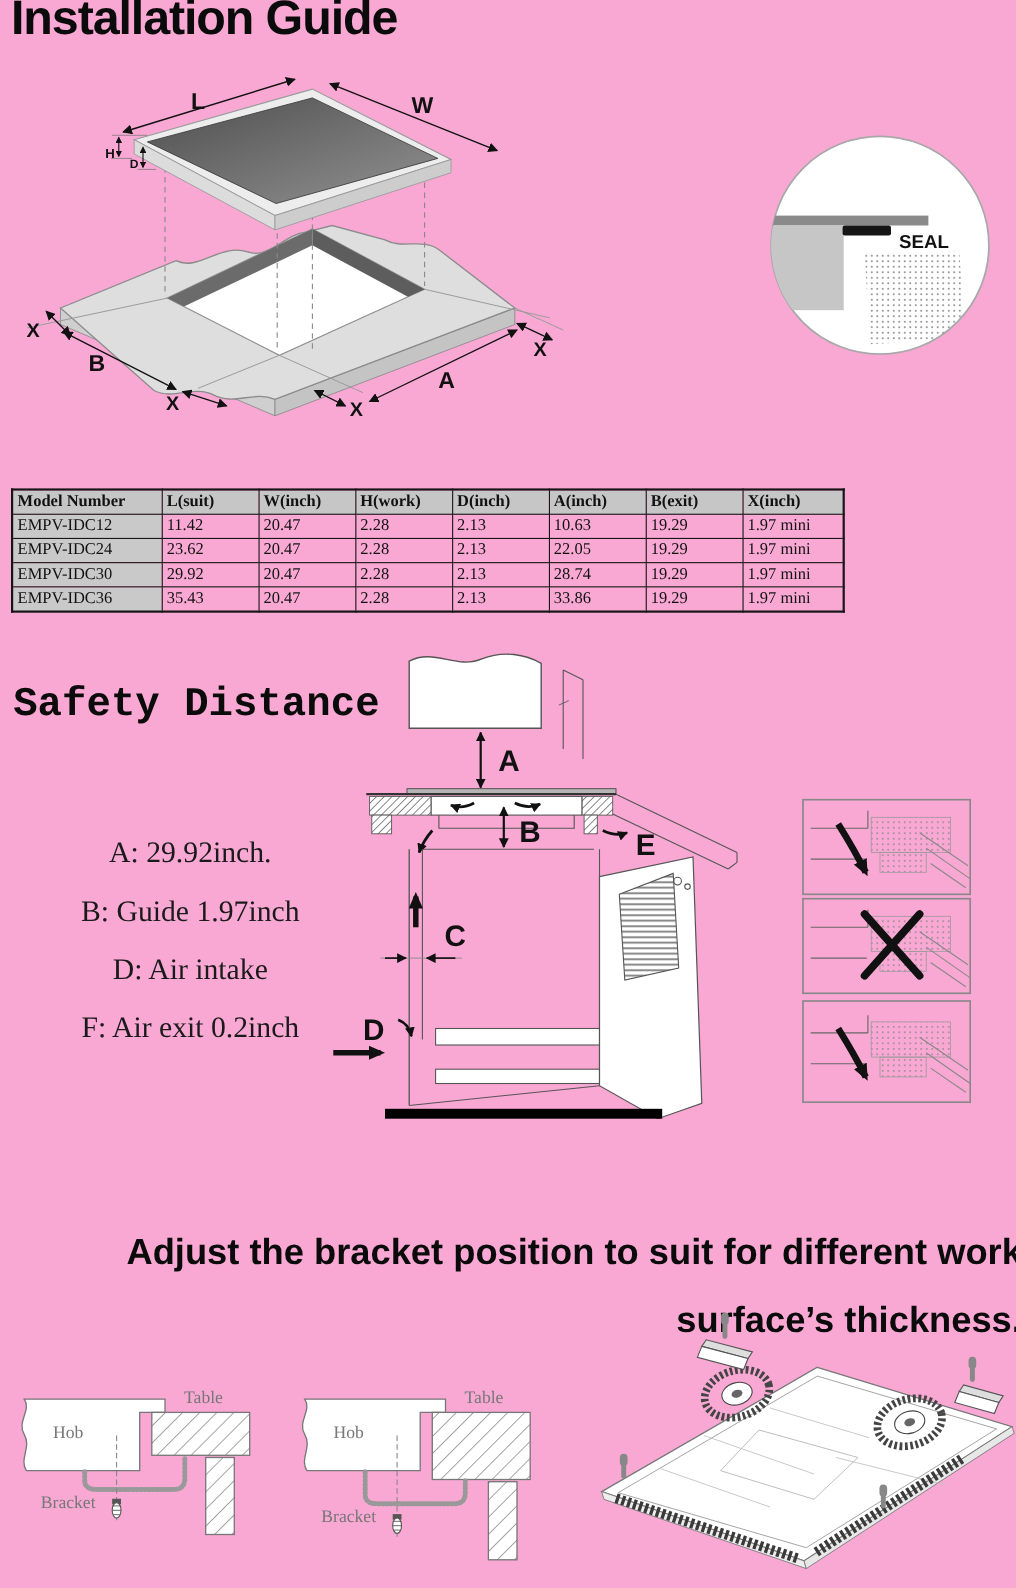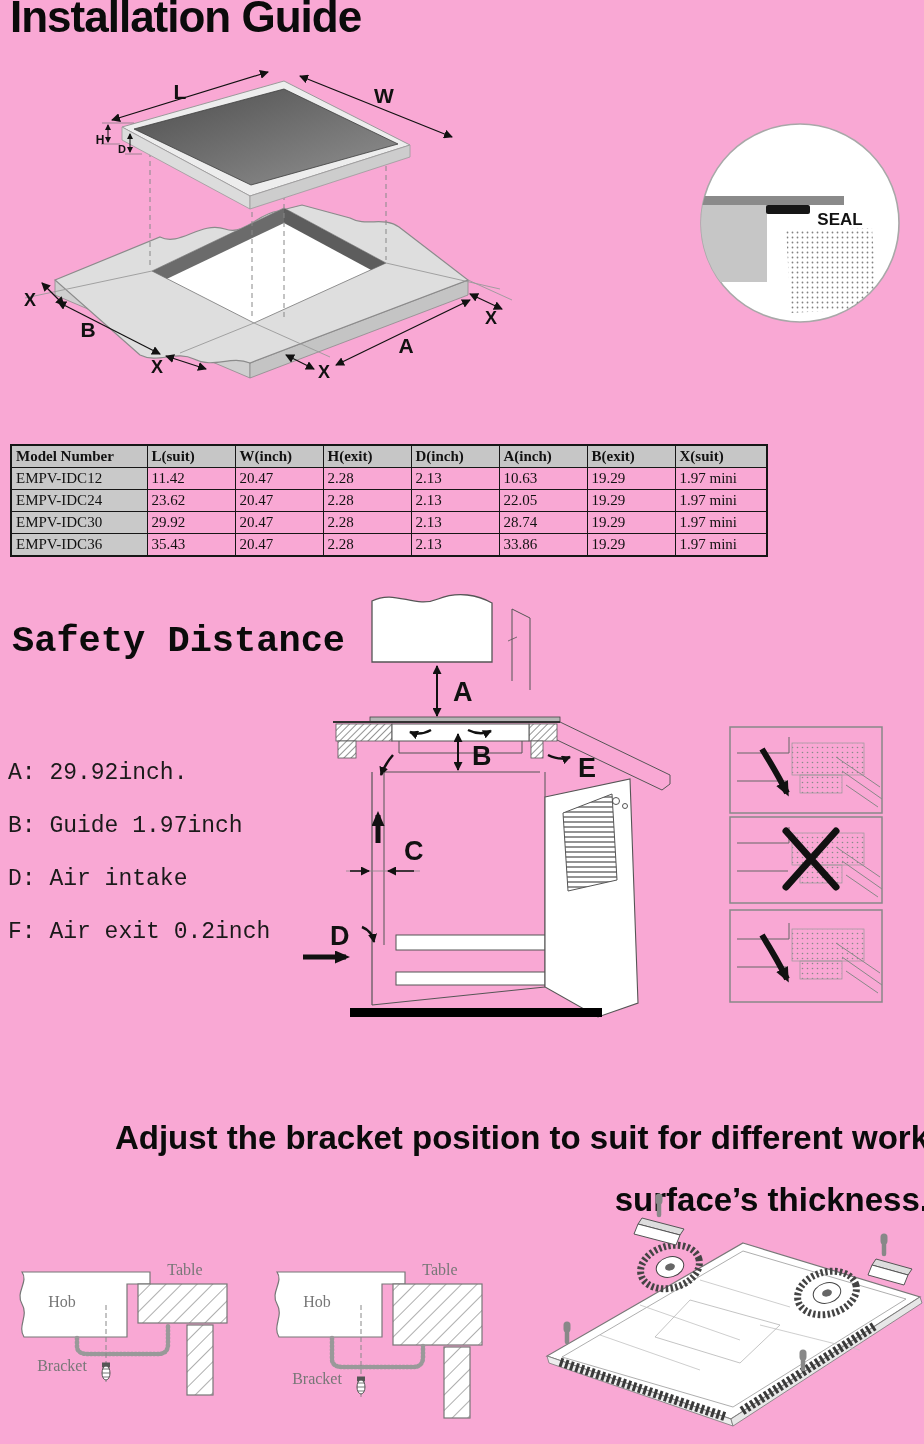--- a/index.html
+++ b/index.html
@@ -13,22 +13,22 @@
   table.spec{position:absolute;left:10px;top:420px;border-collapse:collapse;
              font-family:"Liberation Serif",serif;font-size:15px;table-layout:fixed;margin-top:24px;}
   table.spec th,table.spec td{border:1px solid #161616;height:21px;padding:0 4px;
              text-align:left;overflow:hidden;white-space:nowrap;}
   table.spec th{background:#c6c6c6;font-weight:700;}
   table.spec td.mod{background:#c9c9c9;}
   table.spec{border:2px solid #161616;}
   .safety-heading{position:absolute;left:12px;top:620px;margin:0;font-size:37px;
                   font-weight:700;color:#0b0b0b;font-family:Liberation Mono, monospace;}
   .safety-list{position:absolute;left:8px;top:760px;width:330px;}
-  .safety-item{height:53px;font-family:Liberation Mono, monospace;font-size:23px;
-               color:#1a1a1a;white-space:nowrap;}
+  .safety-item{height:53px;font-family:Liberation Serif, serif;font-size:27px;
+               color:#1a1a1a;white-space:nowrap;text-align:center;}
   .adjust-heading{position:absolute;left:12px;top:1102px;margin:5px;width:912px;
                   font-size:33px;line-height:62px;font-weight:700;color:#0b0b0b;text-align:right;}
   svg text.dim{font-family:"Liberation Sans",sans-serif;font-weight:700;fill:#111;}
   svg text.sketch{font-family:"Liberation Serif",serif;fill:#777;}
 </style>
 </head>
 <body>
 
 <div class="page">
 
@@ -135,25 +135,25 @@
       <col style="width:88px">
         <col style="width:88px">
         <col style="width:88px">
         <col style="width:92px">
     </colgroup>
     <thead>
       <tr>
         <th>Model Number</th>
         <th>L(suit)</th>
         <th>W(inch)</th>
-        <th>H(exit)</th>
+        <th>H(work)</th>
         <th>D(inch)</th>
         <th>A(inch)</th>
         <th>B(exit)</th>
-        <th>X(suit)</th>
+        <th>X(inch)</th>
       </tr>
     </thead>
     <tbody>
       <tr>
         <td class="mod">EMPV-IDC12</td>
         <td>11.42</td>
         <td>20.47</td>
         <td>2.28</td>
         <td>2.13</td>
         <td>10.63</td>

